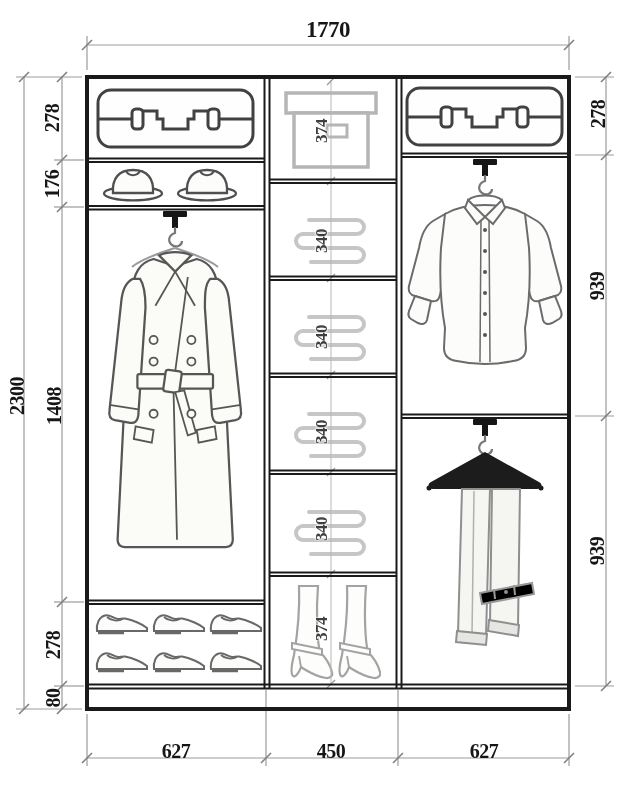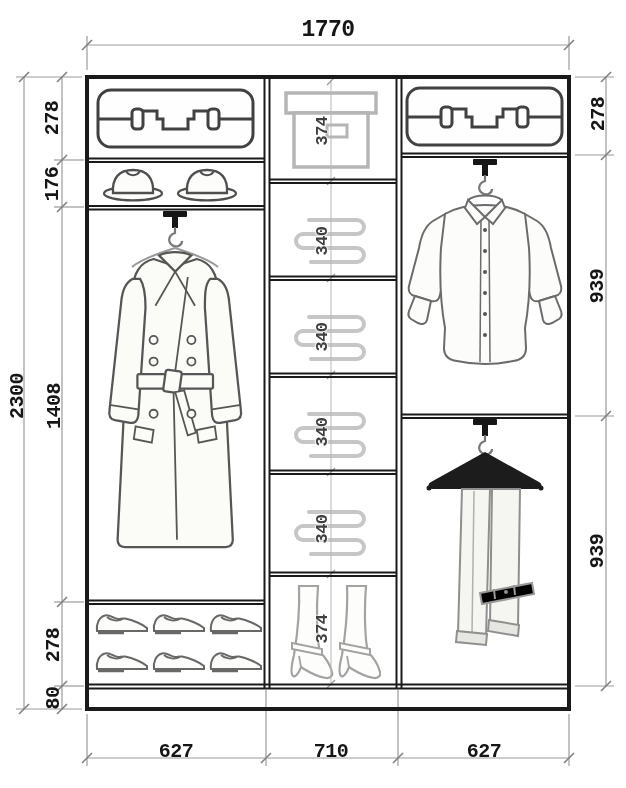--- a/index.html
+++ b/index.html
@@ -1,17 +1,17 @@
 <!DOCTYPE html>
 <html><head>
 <meta charset="utf-8">
 <style>
   html,body{margin:0;padding:0;background:#ffffff;}
   .canvas{position:relative;width:622px;height:788px;background:#ffffff;overflow:hidden;
-          font-family:Liberation Mono, monospace;}
+          font-family:Liberation Serif, serif;}
   svg.layer{position:absolute;left:0;top:0;}
   .structure{z-index:2;}
   svg.icon{position:absolute;z-index:1;}
   .dim{position:absolute;z-index:3;font-weight:700;font-size:20px;color:#161616;
        letter-spacing:-0.5px;white-space:nowrap;transform:translate(-50%,-50%);}
   .dim.v{transform:translate(-50%,-50%) rotate(-90deg);}
   .dim.big{font-size:23px;}
   .dim.mid{font-size:17px;color:#3f3f3f;text-shadow:0 0 2px #fff,0 1px 2px #fff,0 -1px 2px #fff;}
 </style>
 </head>
@@ -265,21 +265,21 @@
   <div class="dim v" style="left:52px;top:184px">176</div>
   <div class="dim v" style="left:54px;top:406px">1408</div>
   <div class="dim v" style="left:53px;top:645px">278</div>
   <div class="dim v" style="left:53px;top:698px">80</div>
 
   <div class="dim v" style="left:598px;top:114px">278</div>
   <div class="dim v" style="left:597px;top:286px">939</div>
   <div class="dim v" style="left:597px;top:551px">939</div>
 
   <div class="dim" style="left:176px;top:751px">627</div>
-  <div class="dim" style="left:331px;top:751px">710</div>
+  <div class="dim" style="left:331px;top:751px">450</div>
   <div class="dim" style="left:484px;top:751px">627</div>
 
   <div class="dim v mid" style="left:322px;top:131px">374</div>
   <div class="dim v mid" style="left:322px;top:241px">340</div>
   <div class="dim v mid" style="left:322px;top:337px">340</div>
   <div class="dim v mid" style="left:322px;top:432px">340</div>
   <div class="dim v mid" style="left:322px;top:529px">340</div>
   <div class="dim v mid" style="left:322px;top:629px">374</div>
 
 </div>

